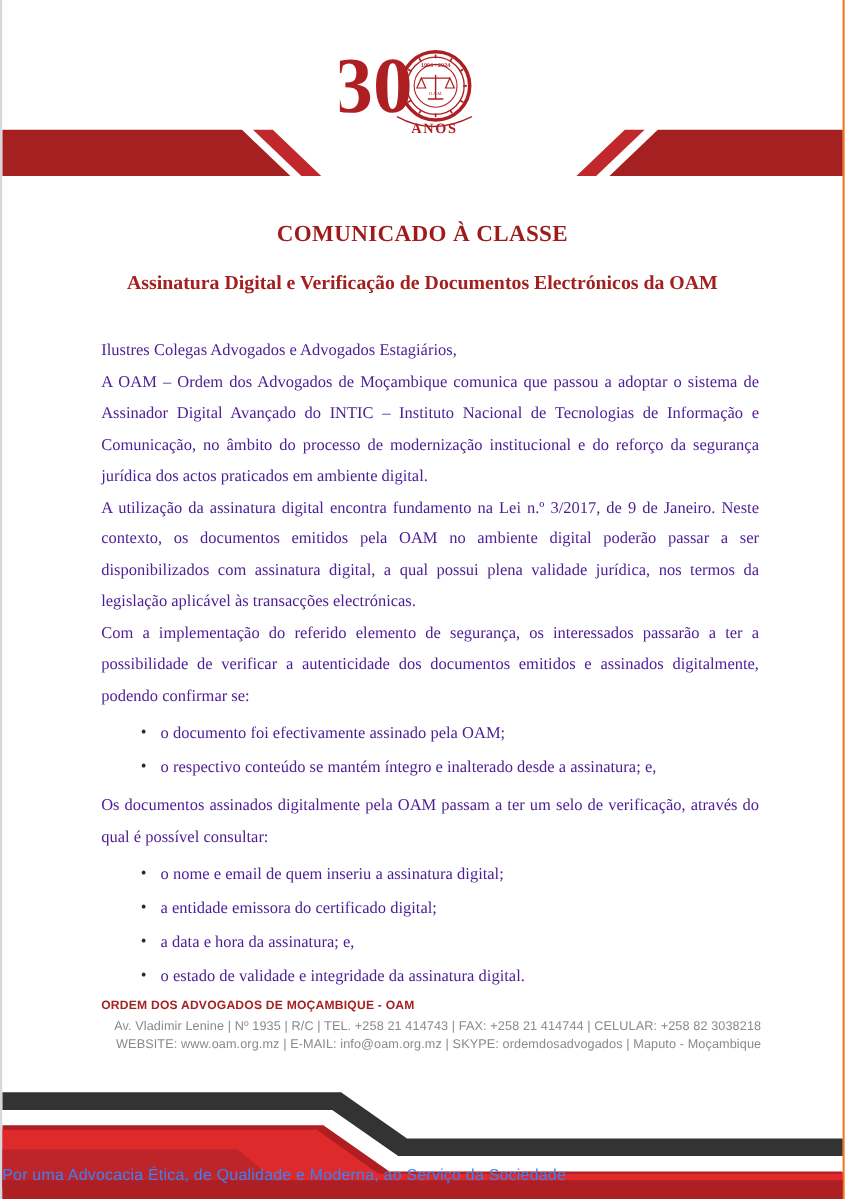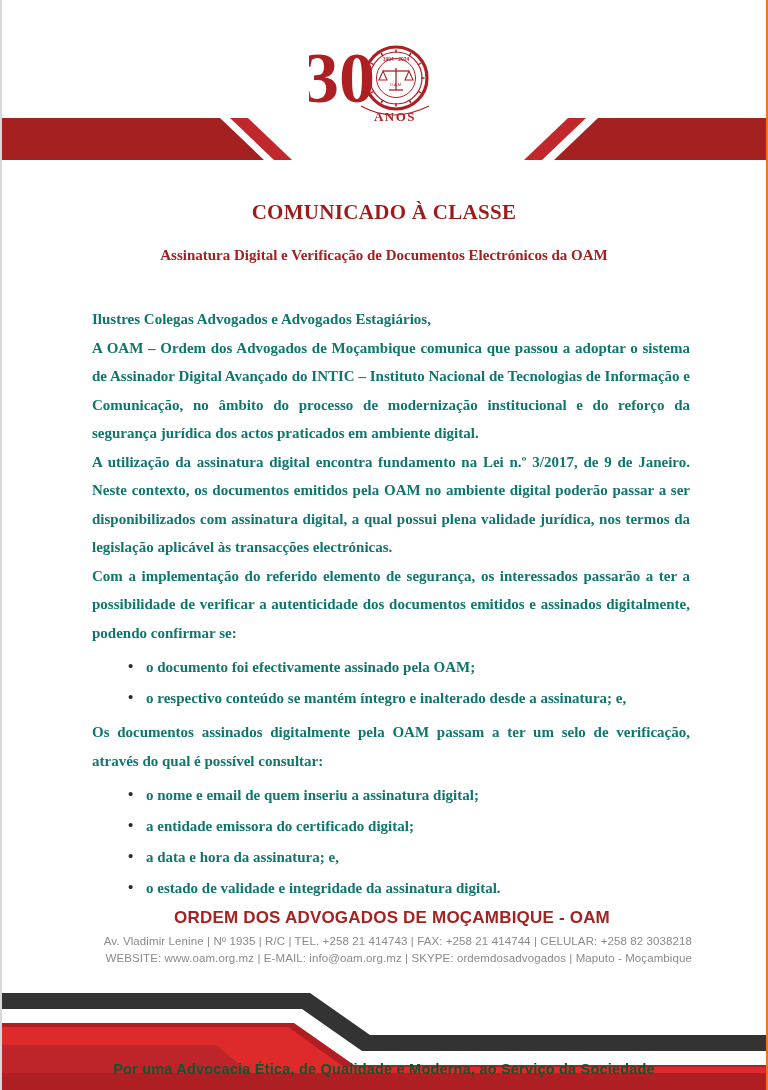--- a/index.html
+++ b/index.html
@@ -52,31 +52,30 @@
     letter-spacing: 0.3px;
   }
   .title-sub {
     position: absolute;
     left: 0; right: 0;
     top: 247px;
     text-align: center;
     color: #a32020;
     font-family: "Liberation Serif", serif;
     font-weight: bold;
-    font-size: 15px;
+    font-size: 18px;
   }
 
   
   .body-area {
     position: absolute;
     left: 90px;
     top: 305px;
     width: 598px;
-    color: #0f766e;
-    font-weight: bold;
+    color: #4c1d95;
   }
   .para {
     font-family: "Liberation Serif", serif;
     font-size: 15px;
     line-height: 28.5px;
     text-align: justify;
     margin: 0;
   }
   .para.tight { text-align: left; }
   .bullets {
@@ -103,25 +102,24 @@
   
   .footer-block {
     position: absolute;
     left: 90px;
     top: 908px;
     width: 600px;
   }
   .footer-org {
     font-family: "Liberation Sans", sans-serif;
     font-weight: bold;
-    font-size: 17px;
+    font-size: 11px;
     color: #a52222;
     letter-spacing: 0.2px;
     margin-bottom: 5px;
-    text-align: center;
   }
   .footer-line {
     font-family: "Liberation Sans", sans-serif;
     font-size: 11.5px;
     color: #8a8a8a;
     line-height: 17px;
     letter-spacing: 0.1px;
     text-align: right;
   }
 
@@ -131,24 +129,23 @@
     left: 0;
     top: 985px;
     width: 768px;
     height: 105px;
   }
   .bottom-banner svg { display: block; }
   .tagline {
     position: absolute;
     left: 0; right: 0;
     top: 1061px;
-    text-align: center;
-    color: #14532d;
+    color: #3b82f6;
     font-family: "Liberation Sans", sans-serif;
-    font-weight: bold;
+    font-weight: normal;
     font-size: 14.5px;
     letter-spacing: 0.2px;
   }
 </style>
 </head>
 <body>
 
 <div class="page">
 
   <div class="logo-wrap">

